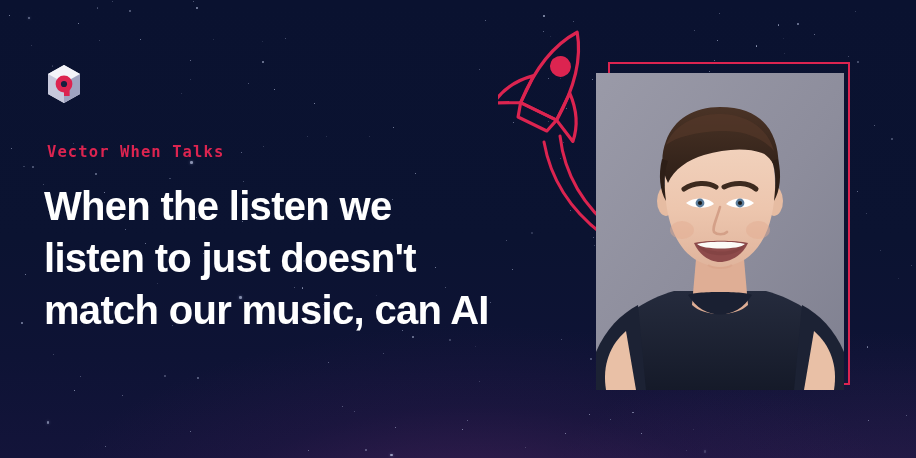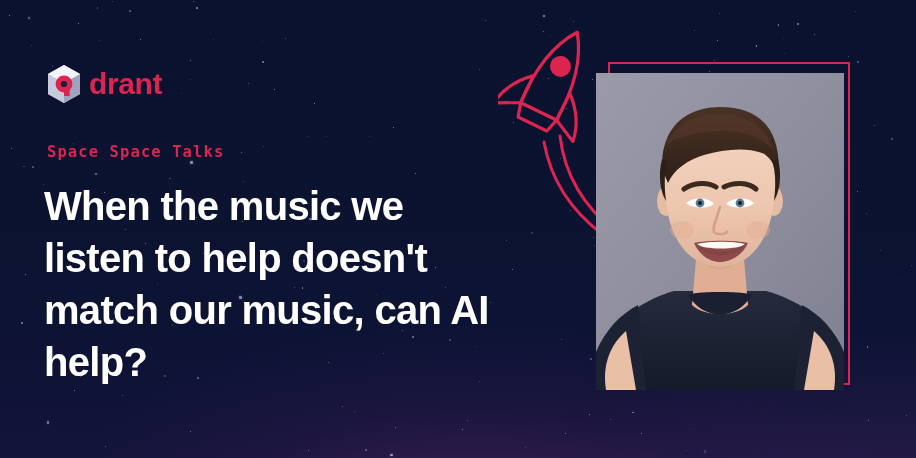--- a/index.html
+++ b/index.html
@@ -271,30 +271,28 @@
       <svg width="36" height="40" viewBox="0 0 36 40">
         <polygon points="18,1 34,10 34,30 18,39 2,30 2,10" fill="#e8e9f2"></polygon>
         <polygon points="18,1 34,10 18,19 2,10" fill="#f4f4f9"></polygon>
         <polygon points="2,10 18,19 18,39 2,30" fill="#c7c9dc"></polygon>
         <polygon points="34,10 34,30 18,39 18,19" fill="#9fa3c0"></polygon>
         <circle cx="18" cy="20" r="8.4" fill="#dc2450"></circle>
         <rect x="18" y="19.5" width="5.6" height="12.5" fill="#dc2450"></rect>
         <circle cx="18" cy="20" r="3.1" fill="#16203f"></circle>
       </svg>
     </span>
-    <span id="logo-word" style="color:#dc2450">drant</span>
   </div>
 
-  <div id="eyebrow" style="color:#dc2450">Space Space Talks</div>
+  <div id="eyebrow" style="color:#dc2450">Vector When Talks</div>
 
   <div id="headline">
-    <span class="hl">When the music we</span>
-    <span class="hl">listen to help doesn't</span>
+    <span class="hl">When the listen we</span>
+    <span class="hl">listen to just doesn't</span>
     <span class="hl">match our music, can AI</span>
-    <span class="hl">help?</span>
   </div>
 
   <div id="rocket">
     <svg width="120" height="220" viewBox="0 0 120 220">
       <g transform="rotate(26 52 70)">
 
         <path d="M52 8 C 68 30, 74 62, 72 96 L 32 96 C 30 62, 36 30, 52 8 Z" fill="none" stroke="#dc2450" stroke-width="3.2" stroke-linejoin="round"></path>
 
         <path d="M32 66 C 18 78, 10 92, 8 108 L 32 96 Z" fill="none" stroke="#dc2450" stroke-width="3.2" stroke-linejoin="round"></path>
 

